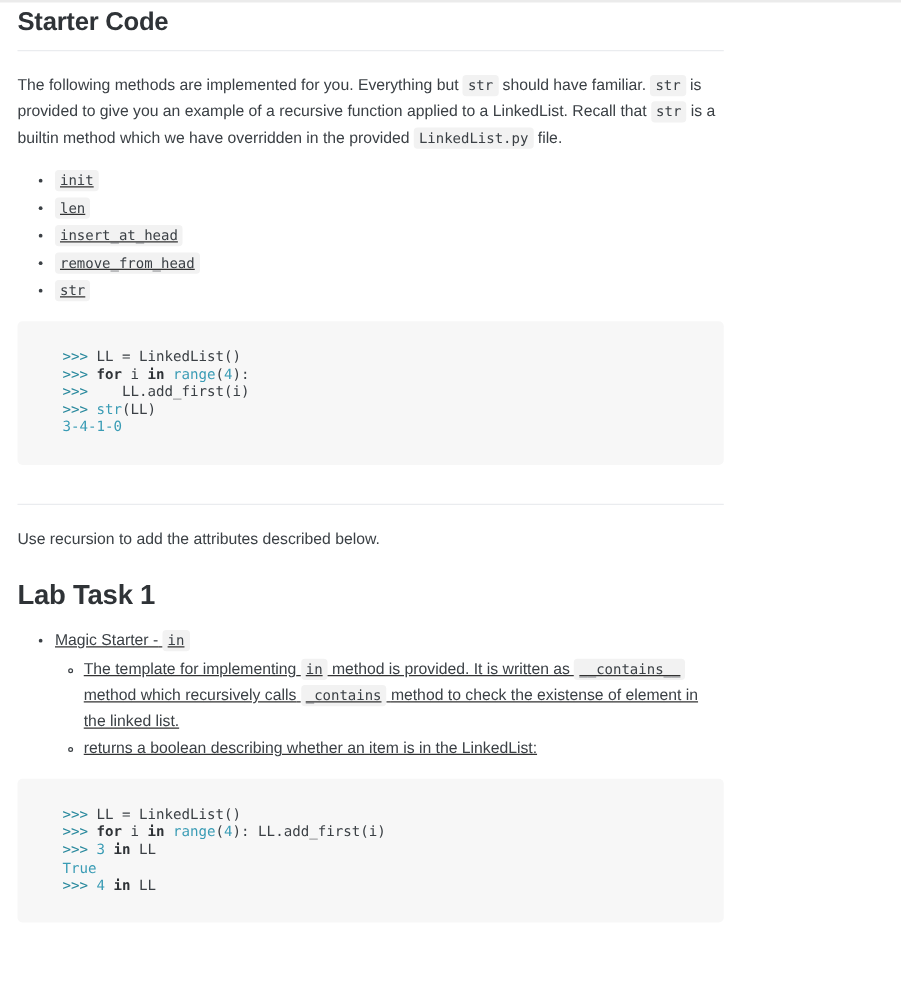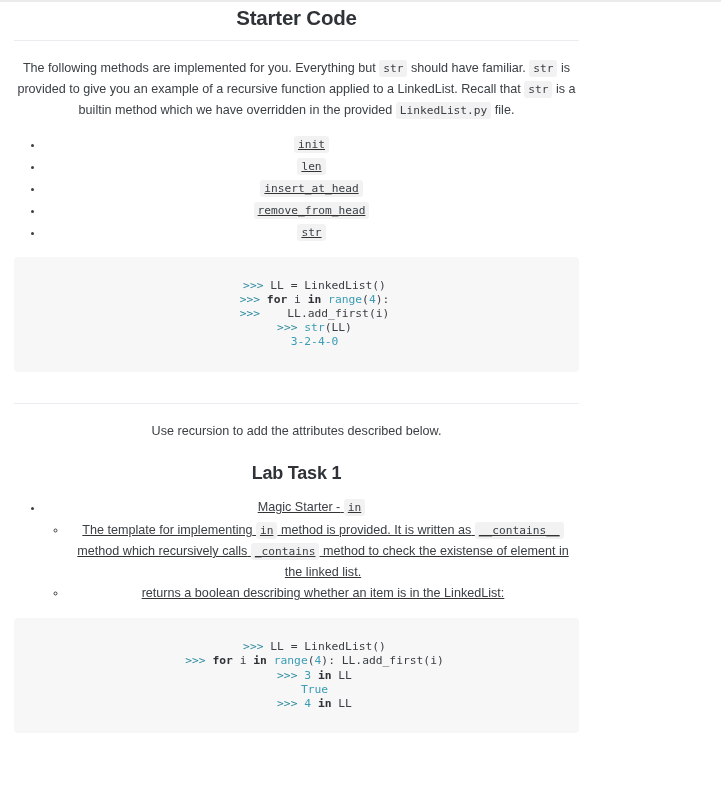--- a/index.html
+++ b/index.html
@@ -14,42 +14,41 @@
     color: #333333;
     -webkit-font-smoothing: antialiased;
     overflow: hidden;
   }
   .page {
     position: relative;
     width: 593px;
     height: 797px;
     box-sizing: border-box;
     padding: 0 14px;
-    text-align: center;
   }
   .topstrip {
     position: absolute;
     left: 0;
     top: 0;
     width: 721px;
     height: 2px;
     background: #ebebeb;
   }
 
   h1.section-title {
     font-size: 20.5px;
     font-weight: bold;
     color: #2f3337;
     margin: 0;
     padding-top: 6px;
     letter-spacing: -0.2px;
     line-height: 1.2;
   }
   h2.section-title {
-    font-size: 18px;
+    font-size: 22px;
     font-weight: bold;
     color: #2f3337;
     margin: 0;
     letter-spacing: -0.2px;
     line-height: 1.2;
   }
   .rule {
     height: 1px;
     background: #eaecef;
     margin: 9px 0 0 0;
@@ -155,21 +154,21 @@
     </li>
     <li>
       <code class="chip">str</code>
     </li>
   </ul>
 
   <pre class="codeblock"><span><span class="tok-prompt">&gt;&gt;&gt; </span><span class="tok-plain">LL = LinkedList()</span>
 <span class="tok-prompt">&gt;&gt;&gt; </span><span class="tok-kw">for</span><span class="tok-plain"> i </span><span class="tok-kw">in</span><span class="tok-plain"> </span><span class="tok-fn">range</span><span class="tok-plain">(</span><span class="tok-num">4</span><span class="tok-plain">):</span>
 <span class="tok-prompt">&gt;&gt;&gt; </span><span class="tok-plain">   LL.add_first(i)</span>
 <span class="tok-prompt">&gt;&gt;&gt; </span><span class="tok-fn">str</span><span class="tok-plain">(LL)</span>
-<span class="tok-out">3-2-4-0</span></span></pre>
+<span class="tok-out">3-4-1-0</span></span></pre>
 
 
   <div style="height:22px"></div>
   <hr class="rule">
   <p class="body-text">Use recursion to add the attributes described below.</p>
 
   <div style="height:21px"></div>
   <h2 class="section-title">Lab Task 1</h2>
 
   <ul class="lvl1">

